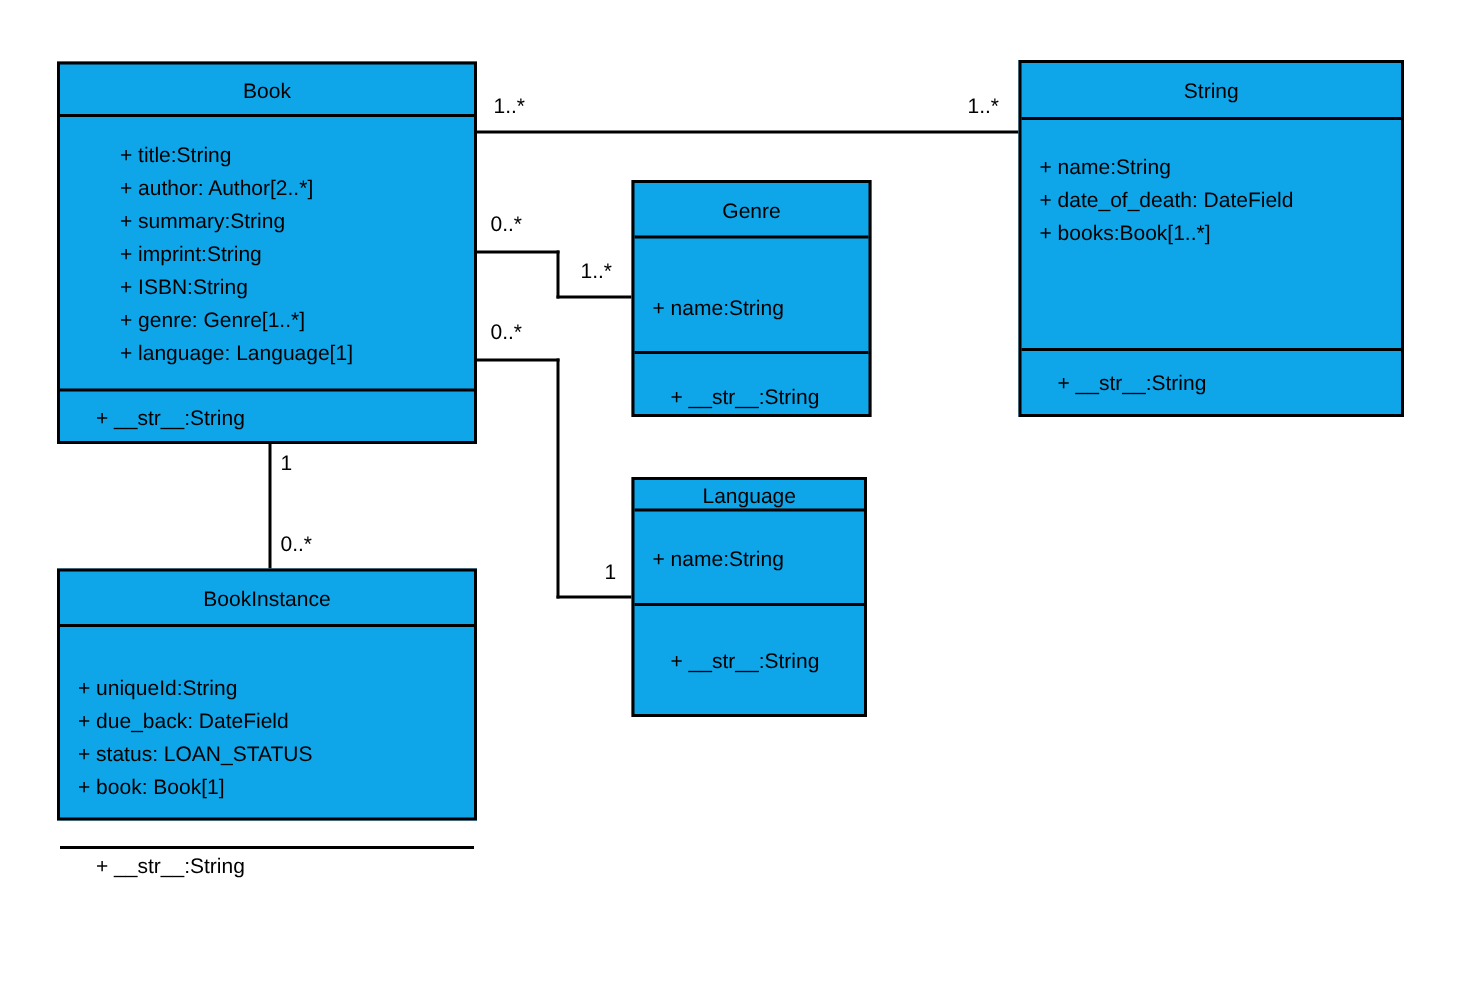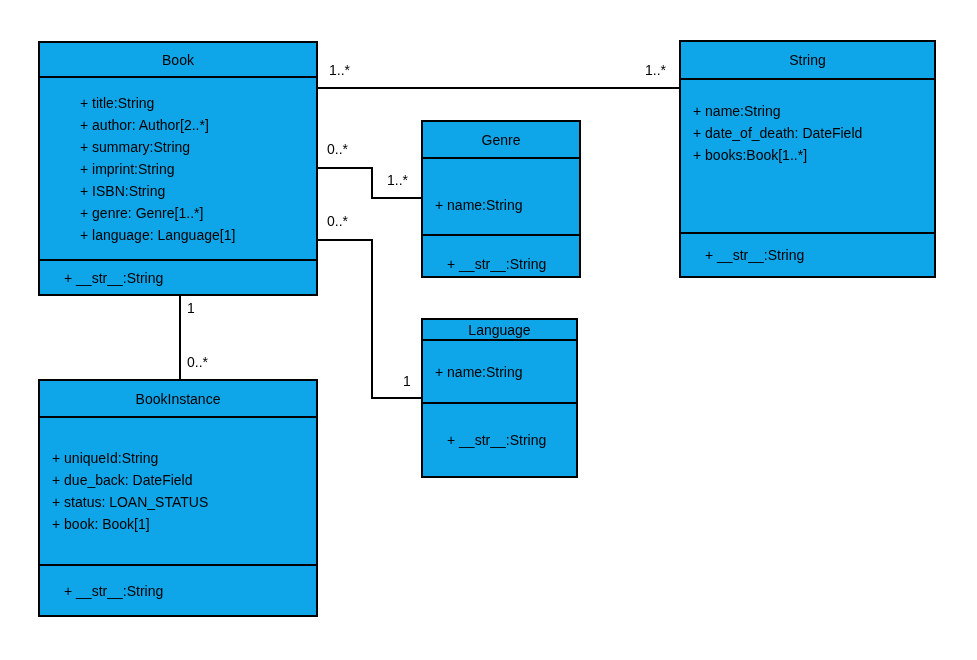--- a/index.html
+++ b/index.html
@@ -145,21 +145,21 @@
   <div class="uml-class" style="left:421px; top:318px; width:157px; height:160px;">
     <div class="uml-title" style="height:21px;">Language</div>
     <div class="uml-attrs" style="height:63px;">
       <div class="uml-line">+ name:String</div>
     </div>
     <div class="uml-methods">
       <div class="uml-line">+ __str__:String</div>
     </div>
   </div>
 
-  <div class="uml-class" style="left:38px; top:379px; width:280px; height:238px;">
+  <div class="uml-class" style="left:38px; top:379px; width:280px; height:168px;">
     <div class="uml-title" style="height:37px;">BookInstance</div>
     <div class="uml-attrs" style="height:148px;">
       <div class="uml-line">+ uniqueId:String</div>
       <div class="uml-line">+ due_back: DateField</div>
       <div class="uml-line">+ status: LOAN_STATUS</div>
       <div class="uml-line">+ book: Book[1]</div>
     </div>
     <div class="uml-methods">
       <div class="uml-line">+ __str__:String</div>
     </div>

